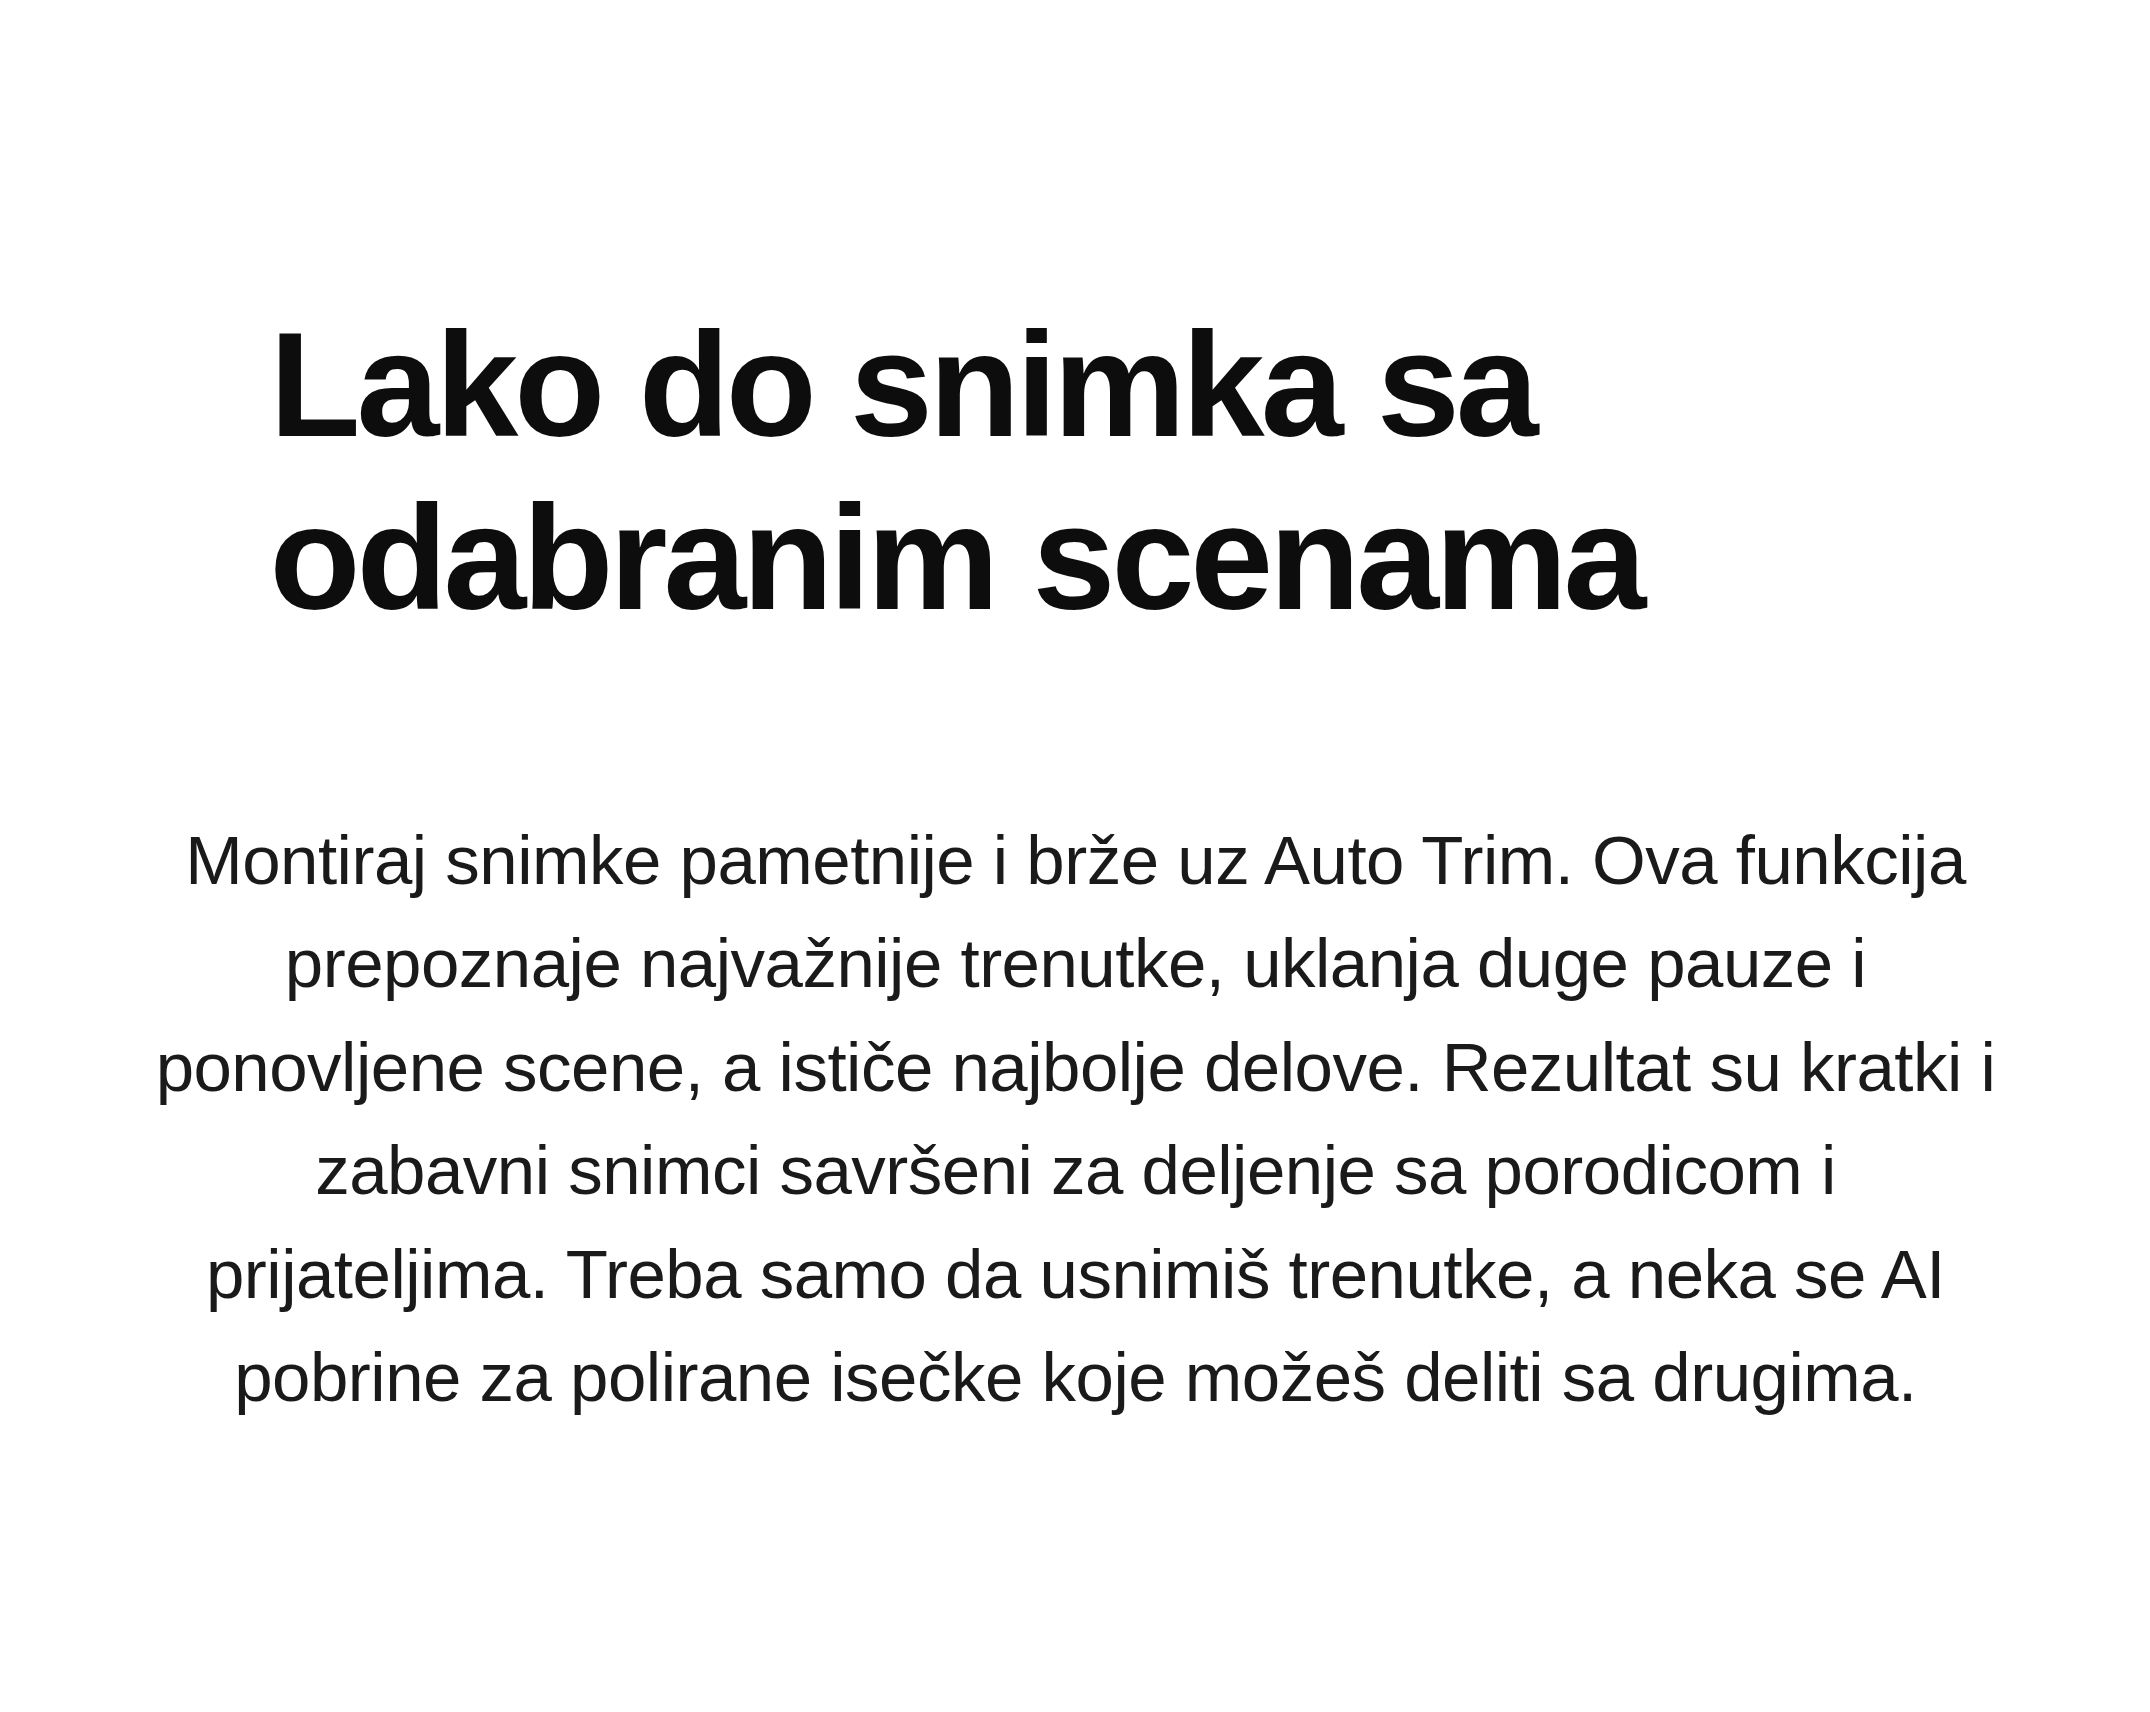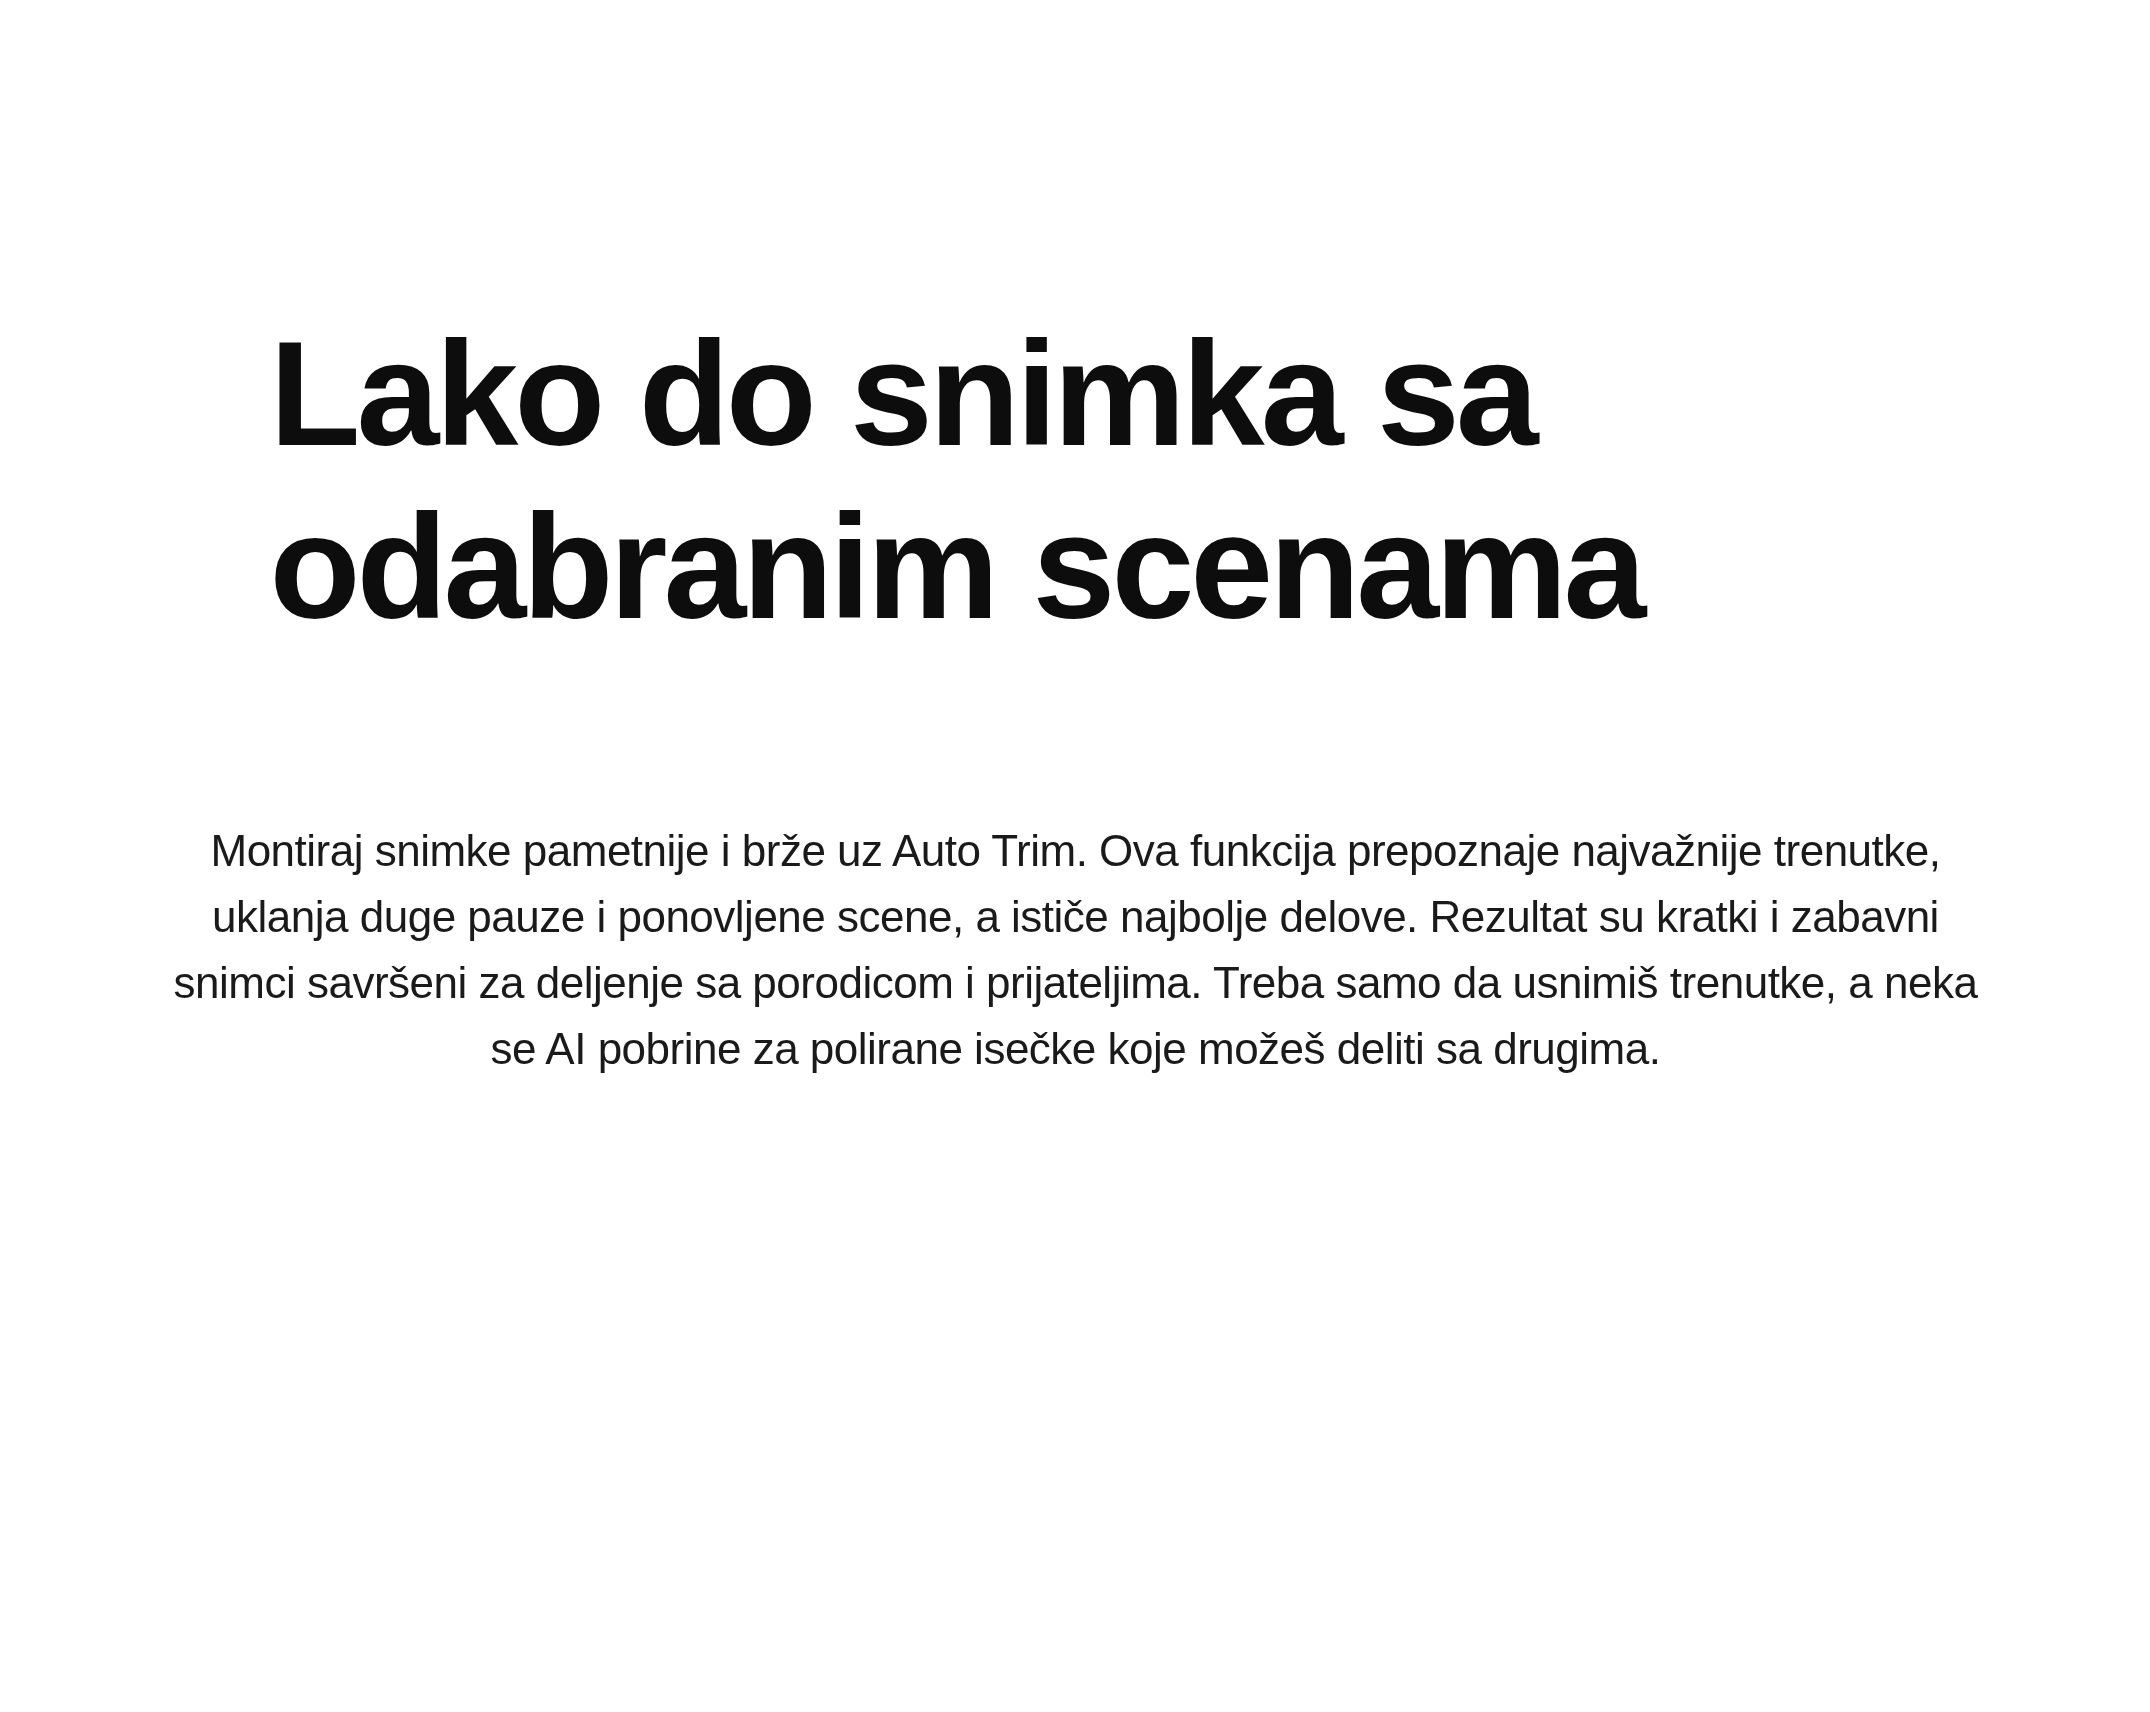--- a/index.html
+++ b/index.html
@@ -23,40 +23,40 @@
     background: #ffffff;
     display: flex;
     flex-direction: column;
     justify-content: flex-start;
     align-items: center;
     padding: 299px 124px 0 124px;
   }
 
   .content {
     width: 1842px;
-    margin: 9px auto;
+    margin: 0 auto;
   }
 
   .headline {
     font-family: "Liberation Sans", sans-serif;
     font-weight: 700;
     font-size: 149px;
     line-height: 1.16;
     letter-spacing: -4px;
     color: #0d0d0d;
     text-align: left;
     margin: 0 0 0 115px;
     max-width: 1693px;
     word-break: normal;
   }
 
   .body-copy {
     font-family: "Liberation Sans", sans-serif;
     font-weight: 400;
-    font-size: 44px;
+    font-size: 69px;
     line-height: 1.5;
     letter-spacing: -0.5px;
     color: #1a1a1a;
     text-align: center;
     margin: 164px auto 0 auto;
     max-width: 1882px;
   }
 </style>
 </head>
 <body>

